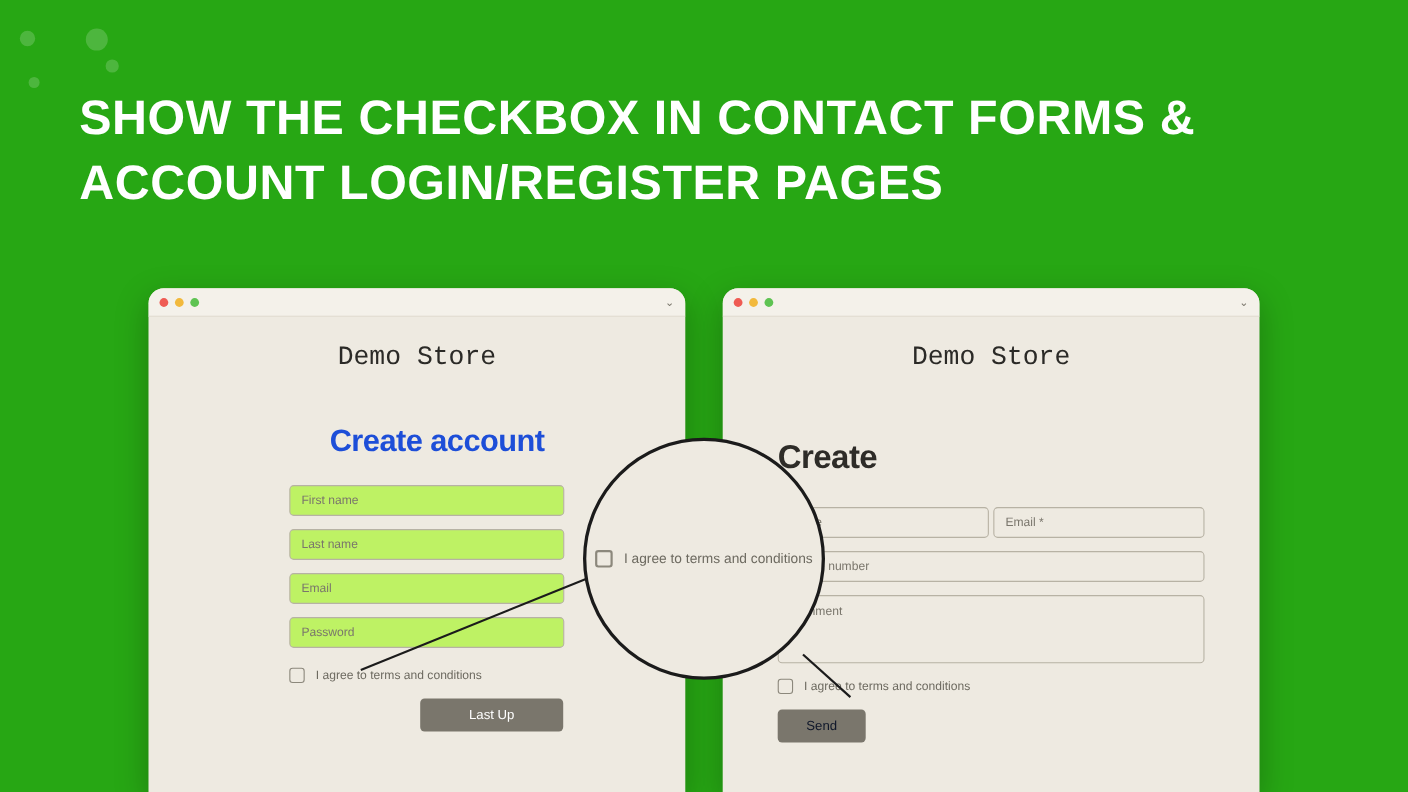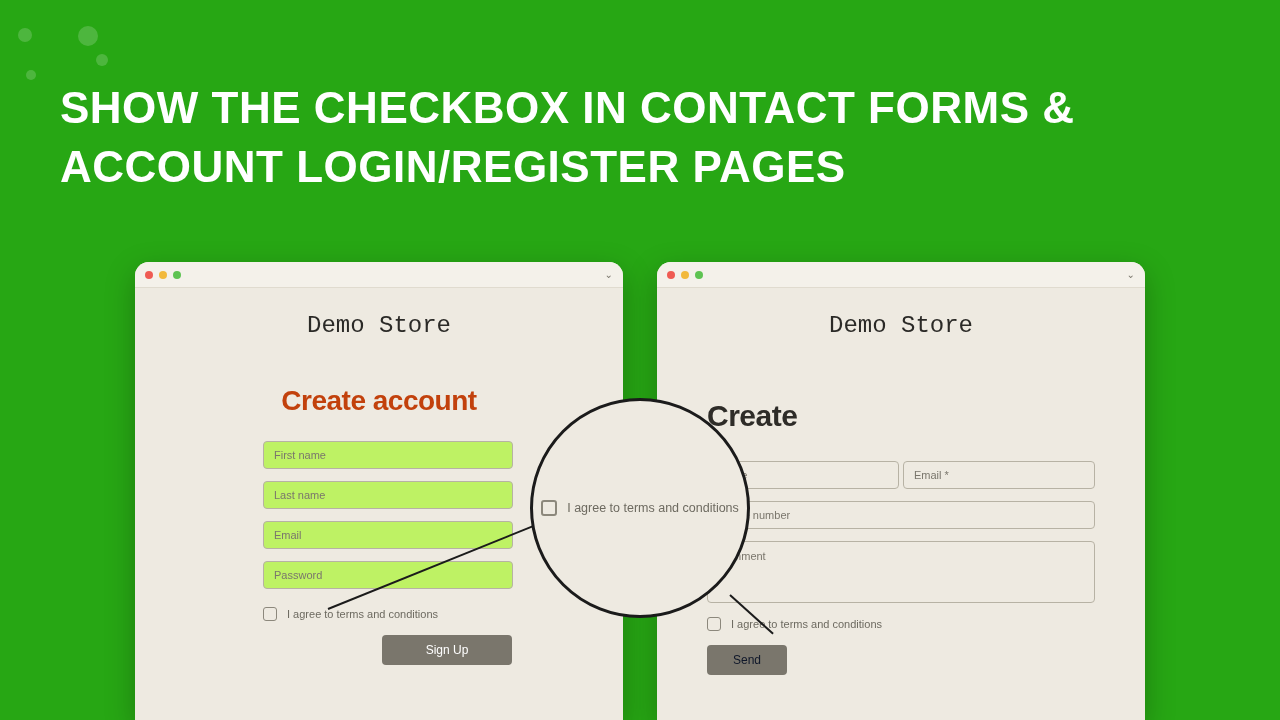--- a/index.html
+++ b/index.html
@@ -12,21 +12,21 @@
   
   .bubble { position: absolute; border-radius: 50%; background: rgba(255,255,255,0.18); }
   .b1 { width: 14px; height: 14px; top: 28px; left: 18px; }
   .b2 { width: 10px; height: 10px; top: 70px; left: 26px; }
   .b3 { width: 20px; height: 20px; top: 26px; left: 78px; }
   .b4 { width: 12px; height: 12px; top: 54px; left: 96px; }
 
   .headline {
     position: absolute;
     top: 78px;
-    left: 60px;
+    left: 72px;
     right: 60px;
     color: #fff;
     font-weight: 900;
     font-size: 44px;
     line-height: 1.35;
     letter-spacing: 0.5px;
     text-transform: uppercase;
   }
 
   .windows {
@@ -67,24 +67,24 @@
     text-align: center;
     font-family: Liberation Mono, monospace;
     font-size: 24px;
     color: #2b2a27;
     margin-top: 24px;
   }
 
   
   .create-wrap { padding: 0 128px 0 128px; }
   .create-heading {
-    text-align: center;
+    text-align: right;
     font-size: 28px;
     font-weight: 700;
-    color: #c2410c;
+    color: #1d4ed8;
     margin-top: 46px;
     margin-bottom: 24px;
     letter-spacing: -0.5px;
   }
   .field {
     width: 250px;
     height: 28px;
     border: 1px solid #b7b2a4;
     border-radius: 4px;
     background: #bef264;
@@ -234,21 +234,21 @@
       <div class="field">
           <span>Email</span>
         </div>
       <div class="field">
           <span>Password</span>
         </div>
       <div class="consent-row">
         <span class="chk"></span>
         <span class="consent-text">I agree to terms and conditions</span>
       </div>
-      <button class="btn">Sign Up</button>
+      <button class="btn">Last Up</button>
     </div>
   </div>
 
   <div class="browser">
     <div class="titlebar">
       <span class="dot r"></span>
       <span class="dot y"></span>
       <span class="dot g"></span>
       <span class="chev">⌄</span>
     </div>

